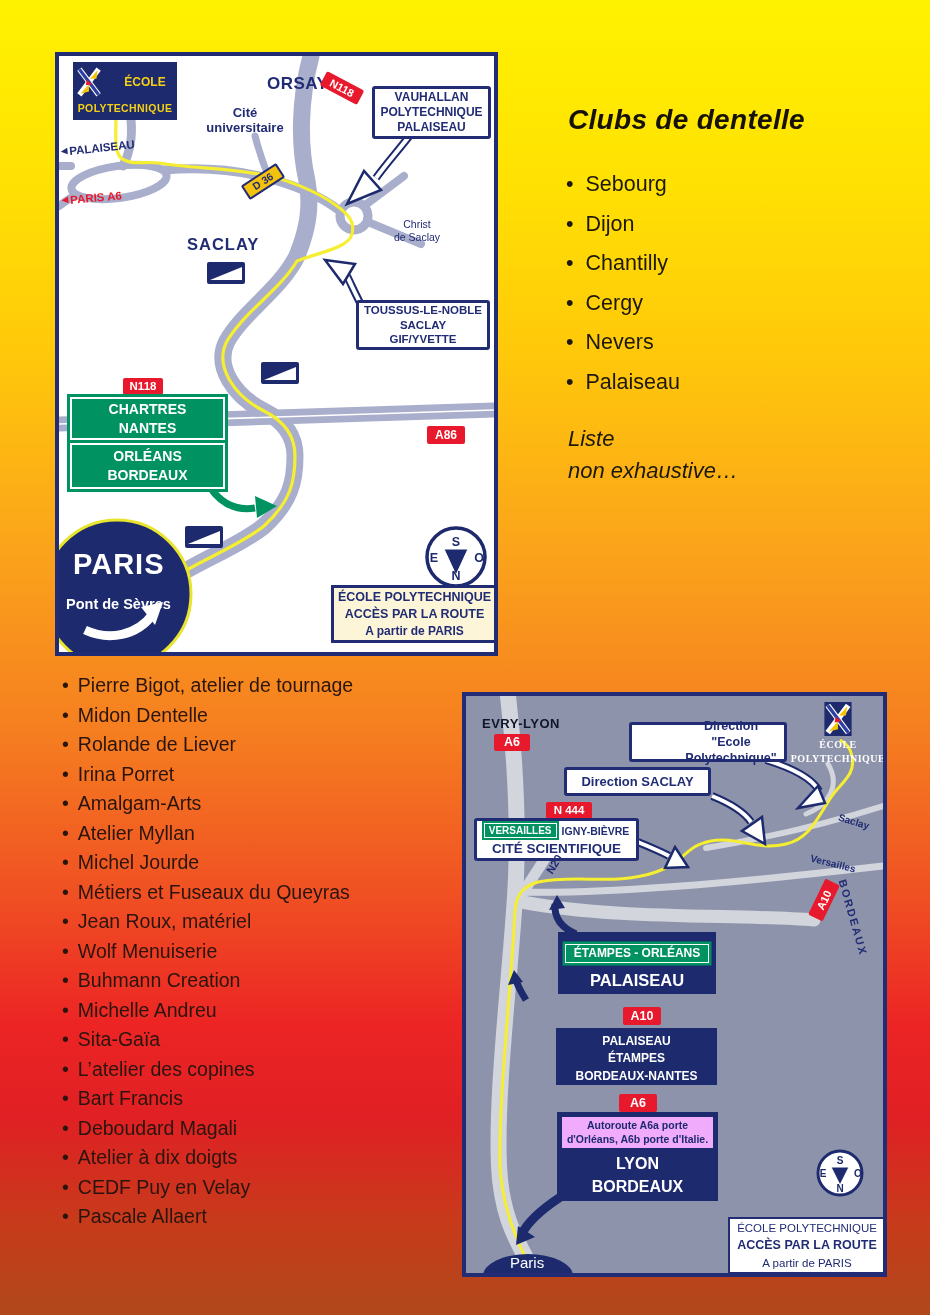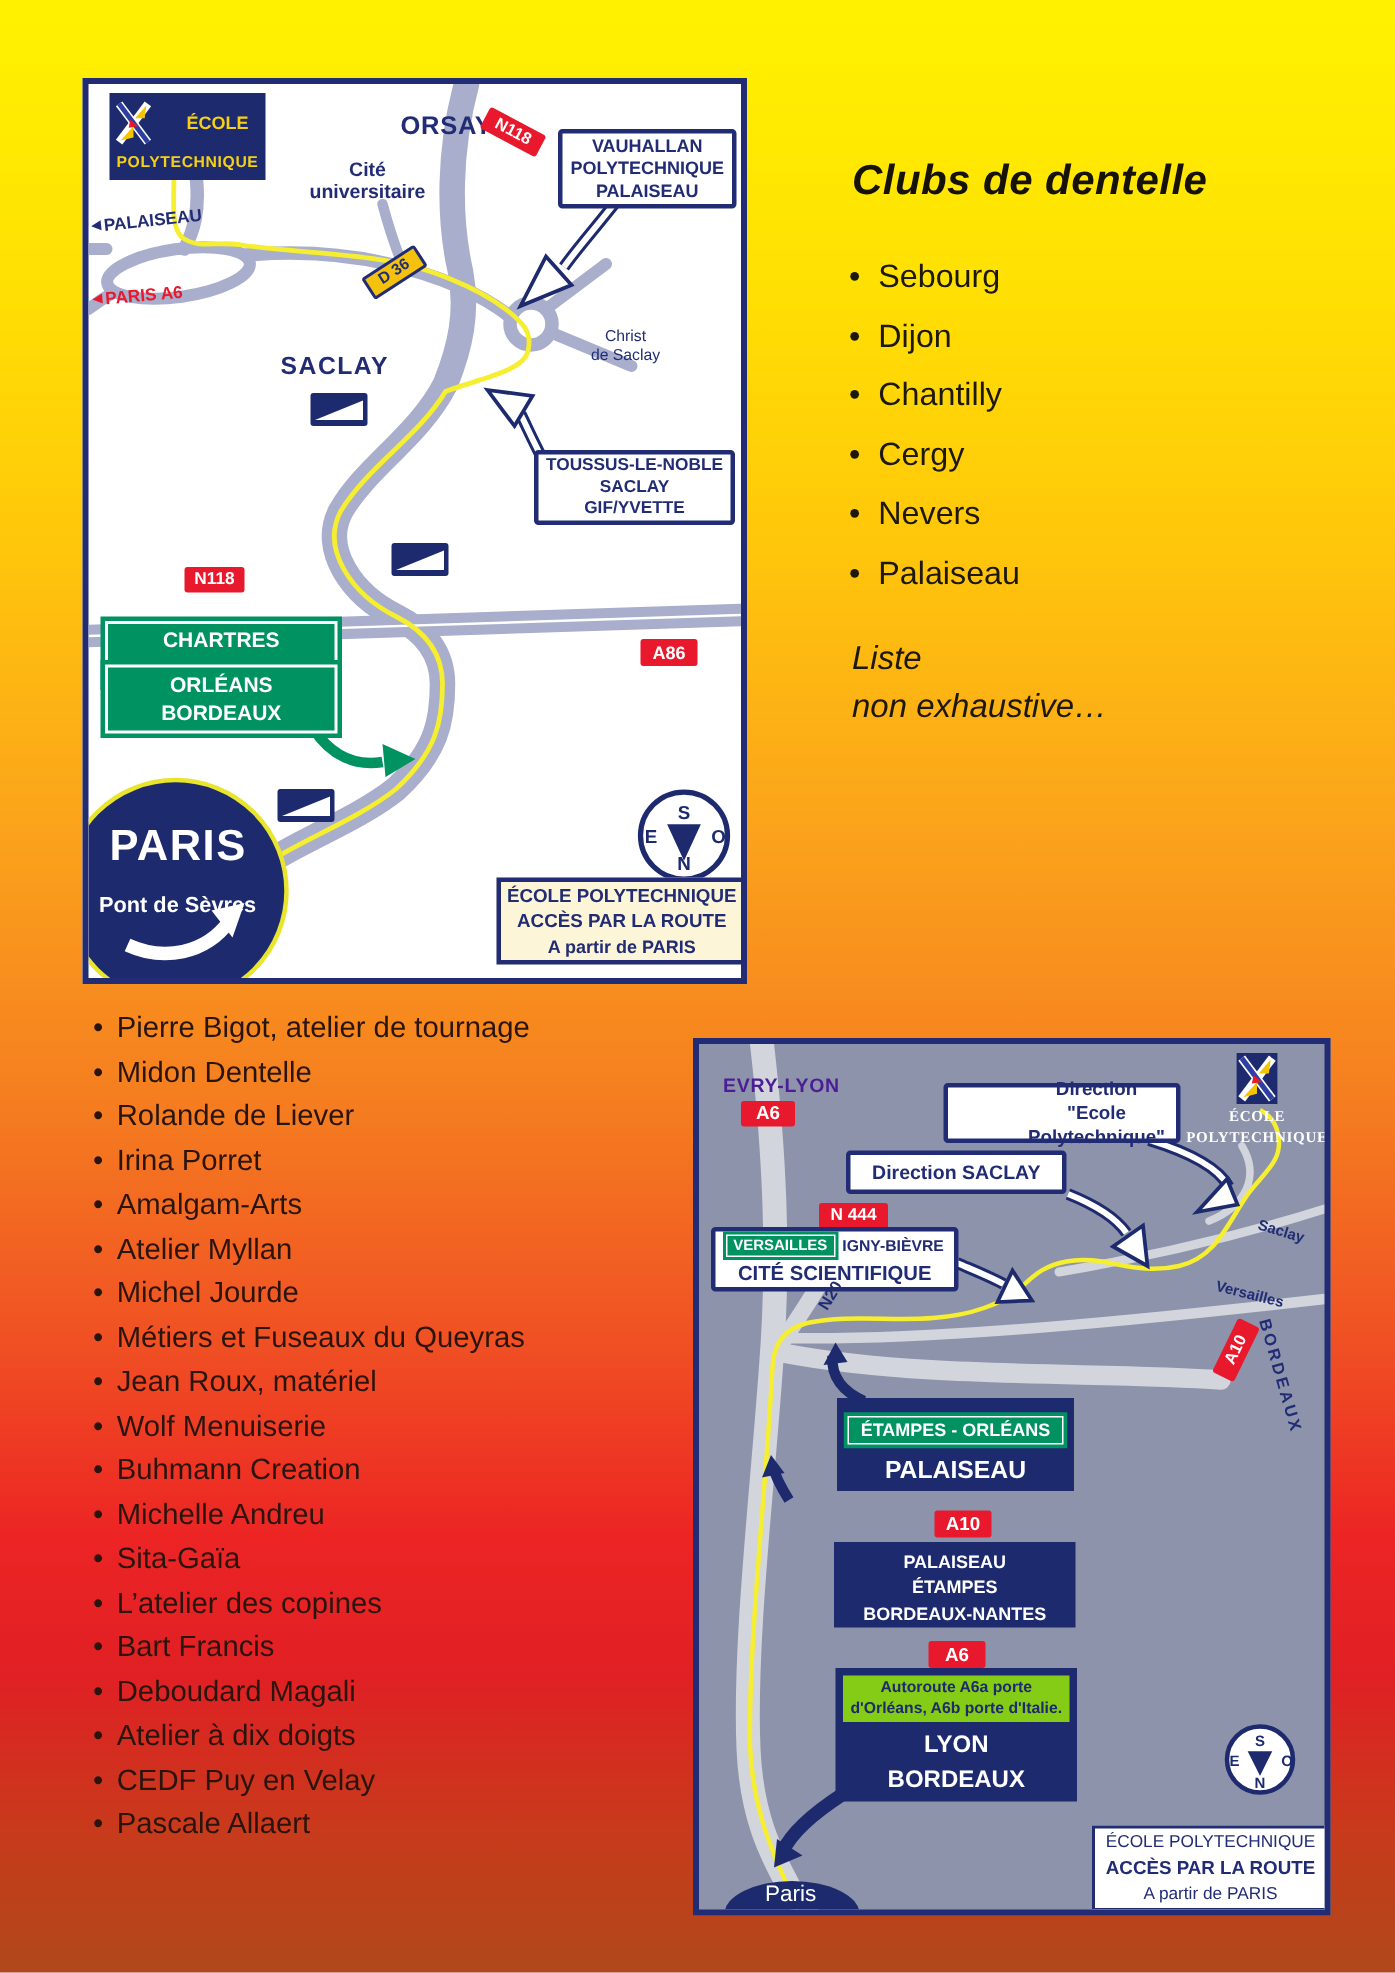--- a/index.html
+++ b/index.html
@@ -157,21 +157,21 @@
   <div class="maplabel navy" style="left:328px;top:162px;width:60px;font-size:10.5px;font-weight:normal;text-align:center;line-height:1.2;">
     <div>Christ</div>
     <div>de Saclay</div>
   </div>
   <div class="callout" style="left:297px;top:244px;width:134px;height:50px;font-size:11.5px;line-height:1.3;">
     <div>TOUSSUS-LE-NOBLE</div>
     <div>SACLAY</div>
     <div>GIF/YVETTE</div>
   </div>
   <div class="red-sign" style="left:64px;top:322px;width:40px;height:17px;font-size:11.5px;line-height:17px;">N118</div>
-  <div class="green-sign" style="left:11px;top:358px;width:155px;height:43px;font-size:14px;line-height:1.35;text-align:center;">
+  <div class="green-sign" style="left:11px;top:341px;width:155px;height:43px;font-size:14px;line-height:1.35;text-align:center;">
     <div>CHARTRES</div>
     <div>NANTES</div>
   </div>
   <div class="green-sign" style="left:11px;top:387px;width:155px;height:46px;font-size:14px;line-height:1.35;">
     <div>ORLÉANS</div>
     <div>BORDEAUX</div>
   </div>
   <div class="red-sign" style="left:368px;top:370px;width:38px;height:18px;font-size:12px;line-height:18px;">A86</div>
   <div class="maplabel" style="left:14px;top:492px;font-size:29px;color:#fff;letter-spacing:1px;">PARIS</div>
   <div class="maplabel" style="left:7px;top:540px;font-size:14.5px;color:#fff;">Pont de Sèvres</div>
@@ -262,21 +262,21 @@
     <g>
       <circle cx="374" cy="477" r="22" fill="#fff" stroke="#1d2a6e" stroke-width="3"></circle>
       <polygon points="365,471 383,471 374,489" fill="#1d2a6e" stroke="#fff" stroke-width="1"></polygon>
       <text x="374" y="468" text-anchor="middle" font-size="10" font-weight="bold" fill="#1d2a6e">S</text>
       <text x="357" y="481" text-anchor="middle" font-size="10" font-weight="bold" fill="#1d2a6e">E</text>
       <text x="392" y="481" text-anchor="middle" font-size="10" font-weight="bold" fill="#1d2a6e">O</text>
       <text x="374" y="496" text-anchor="middle" font-size="10" font-weight="bold" fill="#1d2a6e">N</text>
     </g>
   </svg>
 
-  <div class="maplabel" style="left:16px;top:20px;font-size:13px;color:#4c1d95;letter-spacing:.5px;">EVRY-LYON</div>
+  <div class="maplabel" style="left:16px;top:20px;font-size:13px;color:#0f172a;letter-spacing:.5px;">EVRY-LYON</div>
   <div class="red-sign" style="left:28px;top:38px;width:36px;height:17px;font-size:12.5px;line-height:17px;">A6</div>
   <div class="callout" style="left:163px;top:26px;width:158px;height:40px;font-size:12.5px;line-height:1.3;padding-left:46px;">
     <div>Direction</div>
     <div>"Ecole Polytechnique"</div>
   </div>
   <div class="logo2">
     <svg width="28" height="34" viewBox="0 0 24 30">
           <use href="#xlogo"></use>
         </svg>
     <div class="lg-txt">
@@ -303,21 +303,21 @@
     <div style="font-size:16.5px;margin-top:8px;">PALAISEAU</div>
   </div>
   <div class="red-sign" style="left:157px;top:311px;width:38px;height:18px;font-size:12.5px;line-height:18px;">A10</div>
   <div class="navy-box" style="left:90px;top:332px;width:161px;height:57px;font-size:12px;line-height:1.45;padding-top:5px;">
     <div>PALAISEAU</div>
     <div>ÉTAMPES</div>
     <div>BORDEAUX-NANTES</div>
   </div>
   <div class="red-sign" style="left:153px;top:398px;width:38px;height:18px;font-size:12.5px;line-height:18px;">A6</div>
   <div class="navy-box" style="left:91px;top:416px;width:161px;height:89px;">
-    <div style="background:#84cc16;color:#1d2a6e;margin:5px 5px 0;padding:2px 0;font-size:10.5px;line-height:1.3;">
+    <div style="background:#f0abfc;color:#1d2a6e;margin:5px 5px 0;padding:2px 0;font-size:10.5px;line-height:1.3;">
       <div>Autoroute A6a porte</div>
       <div>d'Orléans, A6b porte d'Italie.</div>
     </div>
     <div style="font-size:16px;line-height:1.4;margin-top:5px;">
       <div>LYON</div>
       <div>BORDEAUX</div>
     </div>
   </div>
   <div class="white-box" style="left:262px;top:521px;width:158px;height:57px;line-height:1.45;">
     <div style="font-size:11.5px;">ÉCOLE POLYTECHNIQUE</div>

